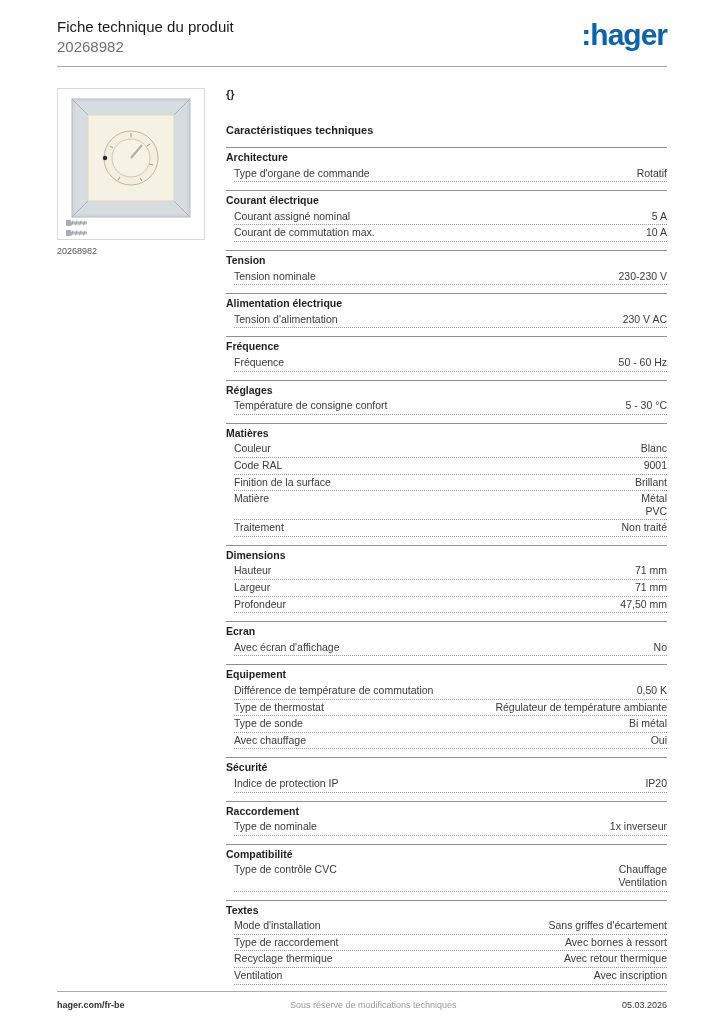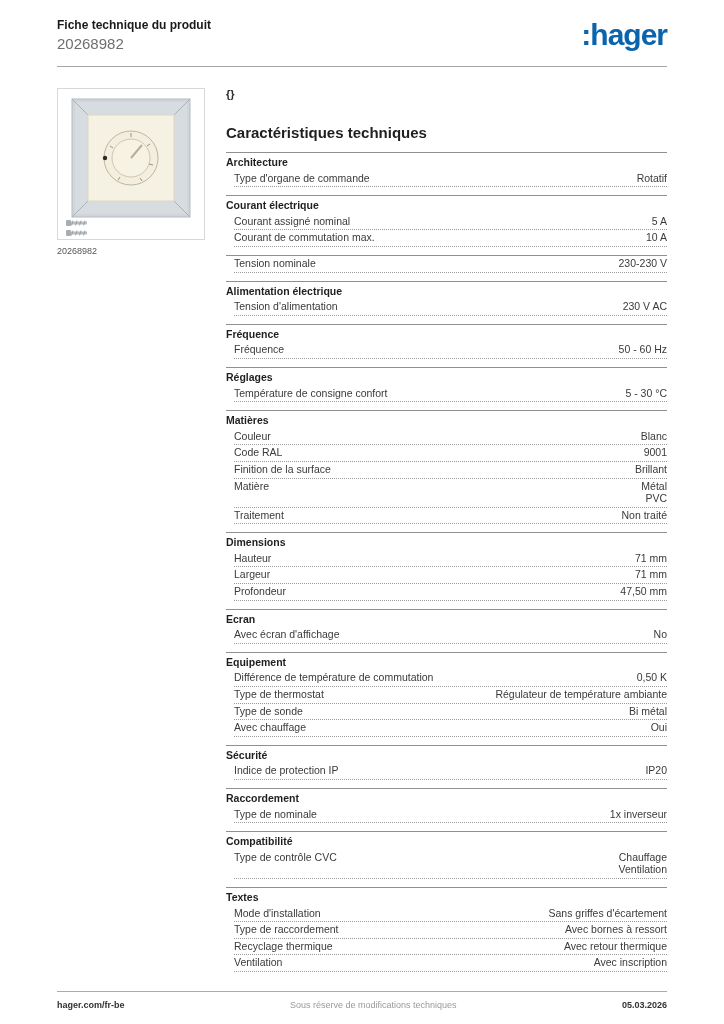--- a/index.html
+++ b/index.html
@@ -5,37 +5,37 @@
   * { margin:0; padding:0; box-sizing:border-box; }
   html,body { background:#ffffff; }
   body { font-family:"Liberation Sans", sans-serif; color:#333; }
   .page {
     position:relative; width:724px; height:1024px; margin:0 auto;
     background:#ffffff; overflow:hidden;
   }
 
   
   .header { position:absolute; left:57px; right:57px; top:18px; }
-  .doc-title { font-size:12px; font-weight:700; color:#1a1a1a; }
+  .doc-title { font-size:15px; font-weight:400; color:#1a1a1a; }
   .doc-subtitle { font-size:15px; color:#6f6f6f; margin-top:3px; }
   .logo {
     position:absolute; right:0; top:0;
     font-size:30px; font-weight:700; letter-spacing:-1px; color:#0a64ad;margin-left:24px;
   }
   .header-rule { position:absolute; left:57px; right:57px; top:66px; border-top:1px solid #a6a6a6; }
 
   
   .main { position:absolute; left:57px; right:57px; top:88px; display:flex; gap:21px; }
   .left-col { width:148px; flex:0 0 148px; }
   .image-box { width:148px; height:152px; border:1px solid #d8d8d8; background:#fff; }
   .image-caption { margin-top:6px; font-size:9px; color:#555; }
 
   .right-col { flex:1; min-width:0; }
   .placeholder-text { font-size:11px; color:#2b2b2b; font-weight:700; }
-  .specs-heading { margin-top:24px; font-size:15px; font-weight:700; color:#1f1f1f; }
+  .specs-heading { margin-top:24px; font-size:11px; font-weight:700; color:#1f1f1f; }
   .spec-sections { margin-top:11px; }
 
   .spec-section { border-top:1px solid #8f8f8f; margin-bottom:8px; }
   .spec-section-title { font-size:10.5px; line-height:1.2; font-weight:700; color:#1f1f1f; padding:3px 0 2px; }
   .spec-row {
     display:flex; justify-content:space-between; gap:16px;
     font-size:10.5px; line-height:1.2; color:#3a3a3a;
     padding:1px 0 2px; border-bottom:1px dotted #9b9b9b;margin-left:8px;
   }
   .spec-label { white-space:nowrap; }
@@ -43,21 +43,21 @@
 
   
   .footer {
     position:absolute; left:57px; right:57px; bottom:14px;
     border-top:1px solid #ababab; padding-top:8px;
     display:flex; justify-content:space-between; align-items:flex-end;
     font-size:9px;
   }
   .footer-left { font-weight:700; color:#333; text-decoration:none; }
   .footer-center { color:#9a9a9a; }
-  .footer-right { font-weight:700; color:#333; }
+  .footer-right { font-weight:400; color:#333; }
 </style>
 </head>
 <body>
 
 <div class="page">
 
   <div class="header">
     <div class="doc-title">Fiche technique du produit</div>
     <div class="doc-subtitle">20268982</div>
     <div class="logo" style="color: rgb(10, 100, 173);">:hager</div>
@@ -131,20 +131,21 @@
             <div class="spec-row">
               <span class="spec-label">Courant assigné nominal</span>
               <span class="spec-value">5 A</span>
             </div>
             <div class="spec-row">
               <span class="spec-label">Courant de commutation max.</span>
               <span class="spec-value">10 A</span>
             </div>
           </section>
           <section class="spec-section">
+            <div class="spec-section-title">Tension</div>
             <div class="spec-row">
               <span class="spec-label">Tension nominale</span>
               <span class="spec-value">230-230 V</span>
             </div>
           </section>
           <section class="spec-section">
             <div class="spec-section-title">Alimentation électrique</div>
             <div class="spec-row">
               <span class="spec-label">Tension d'alimentation</span>
               <span class="spec-value">230 V AC</span>

